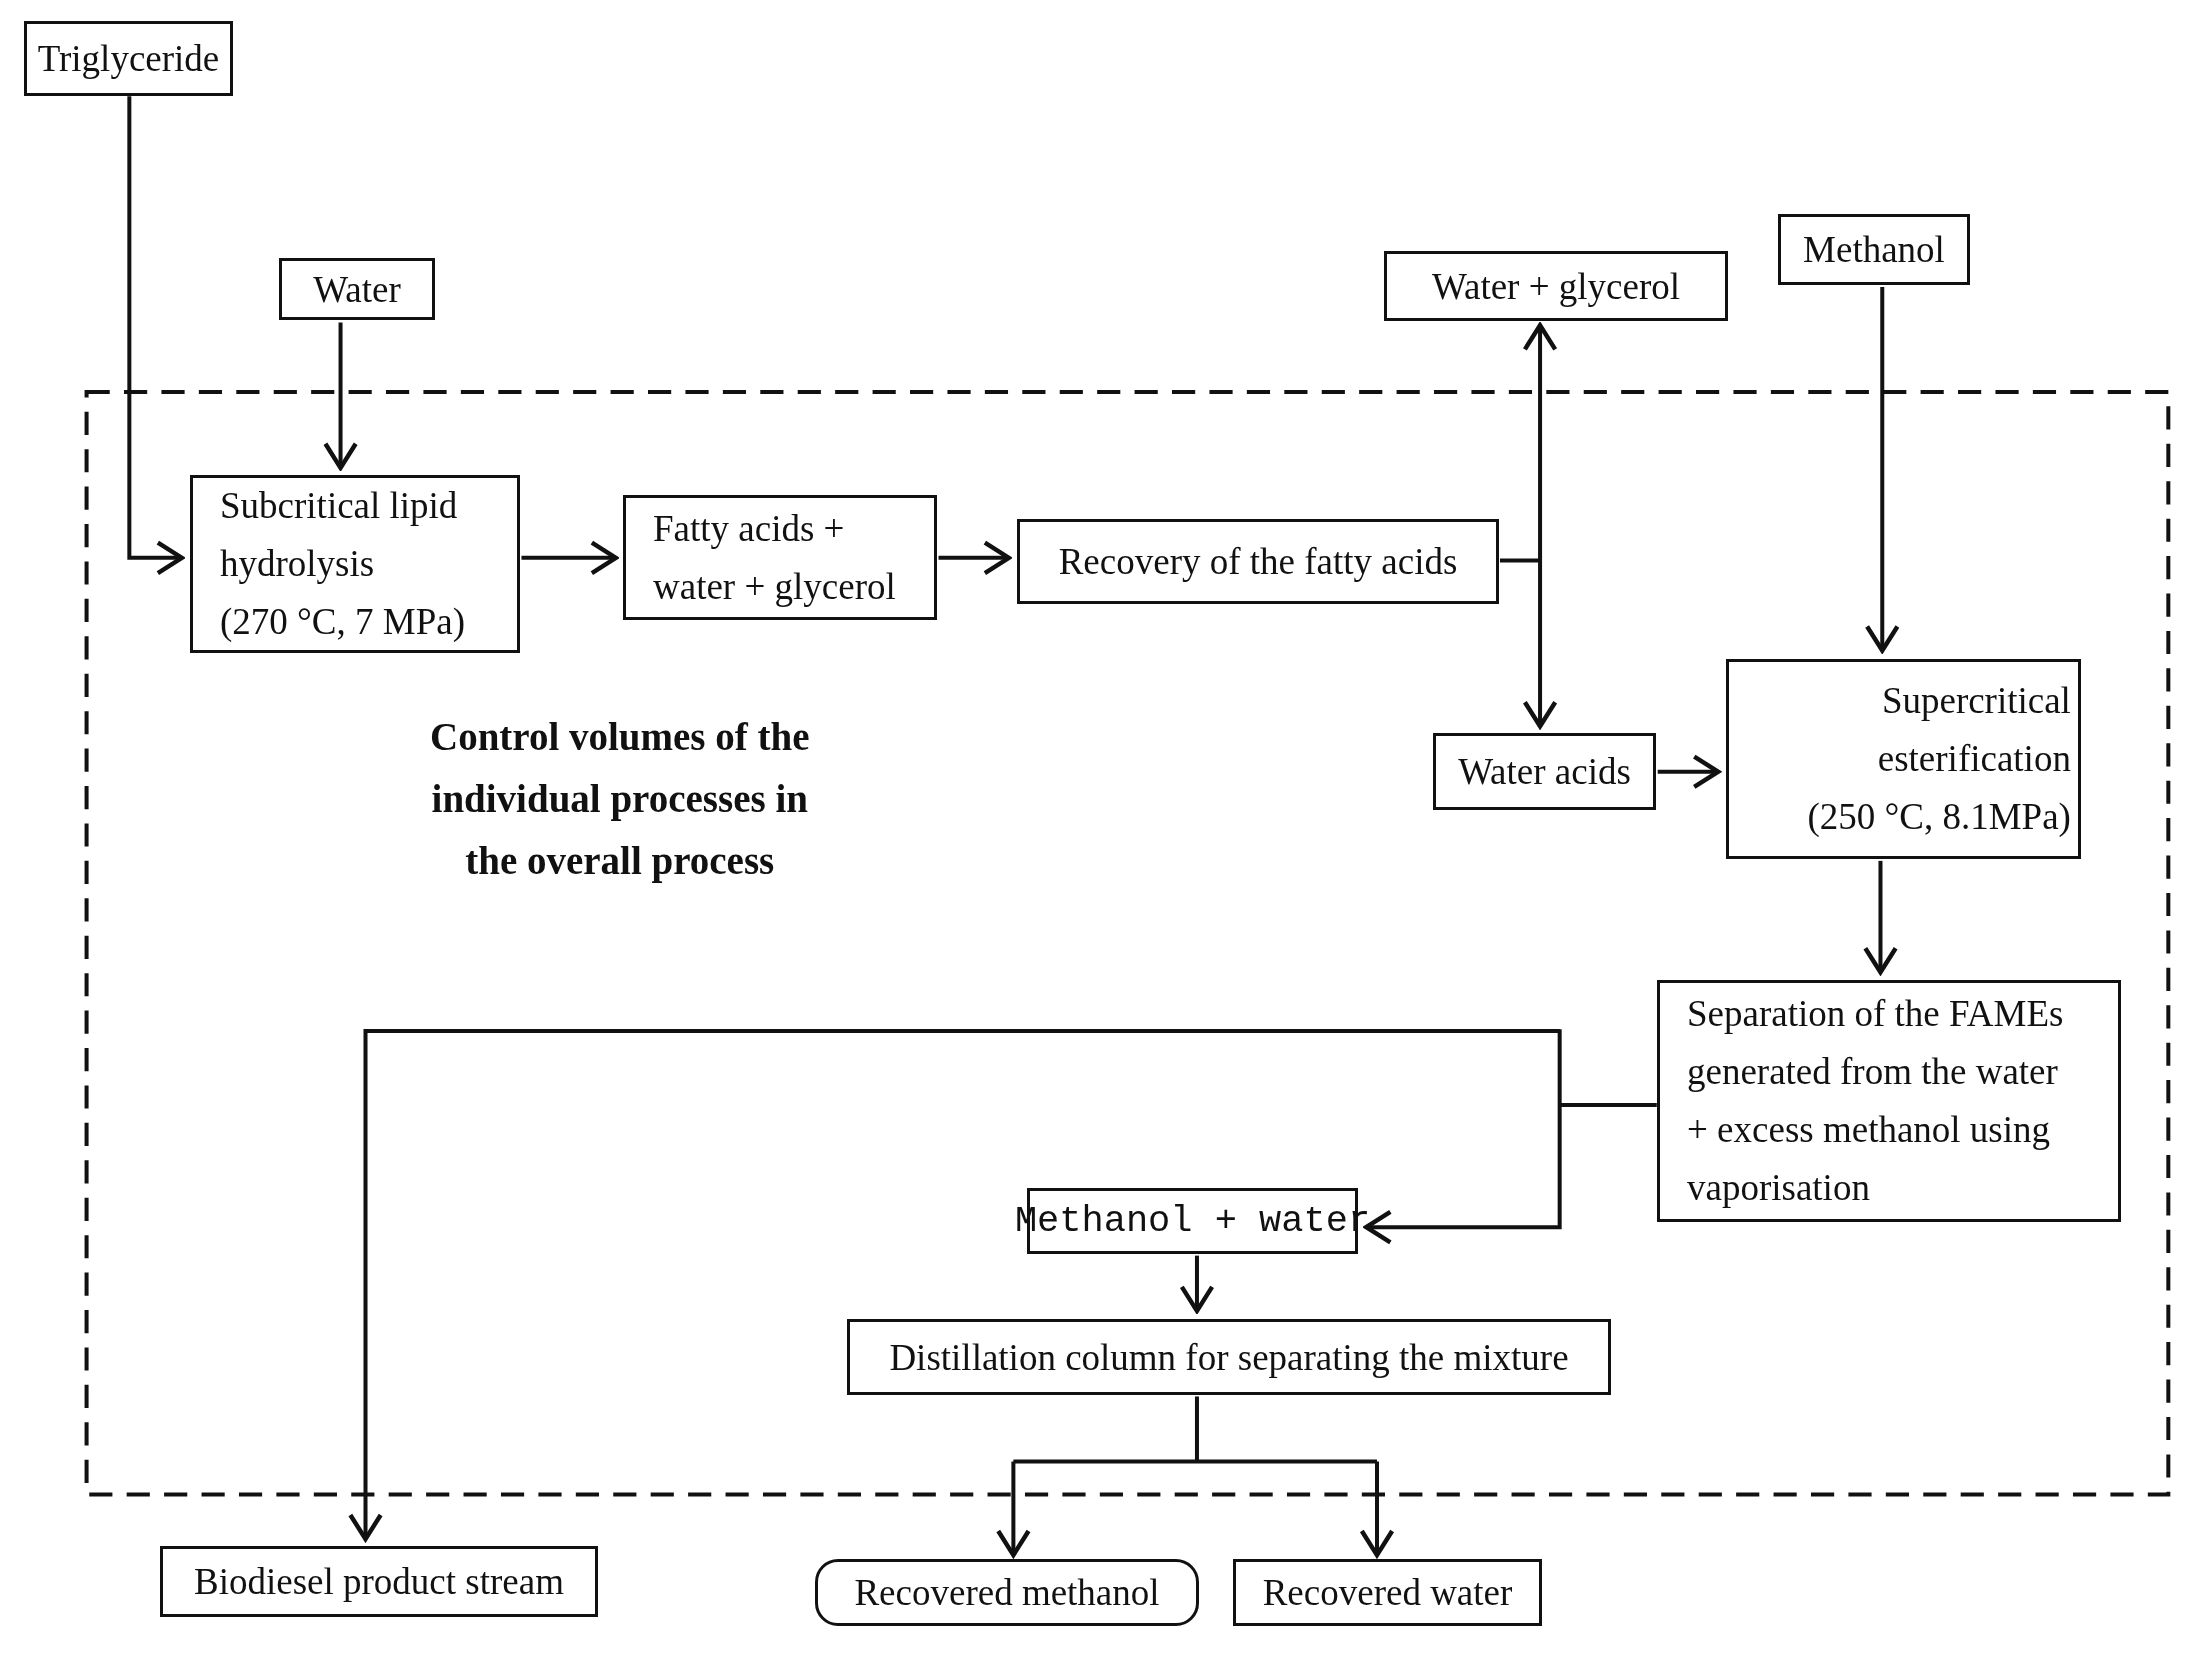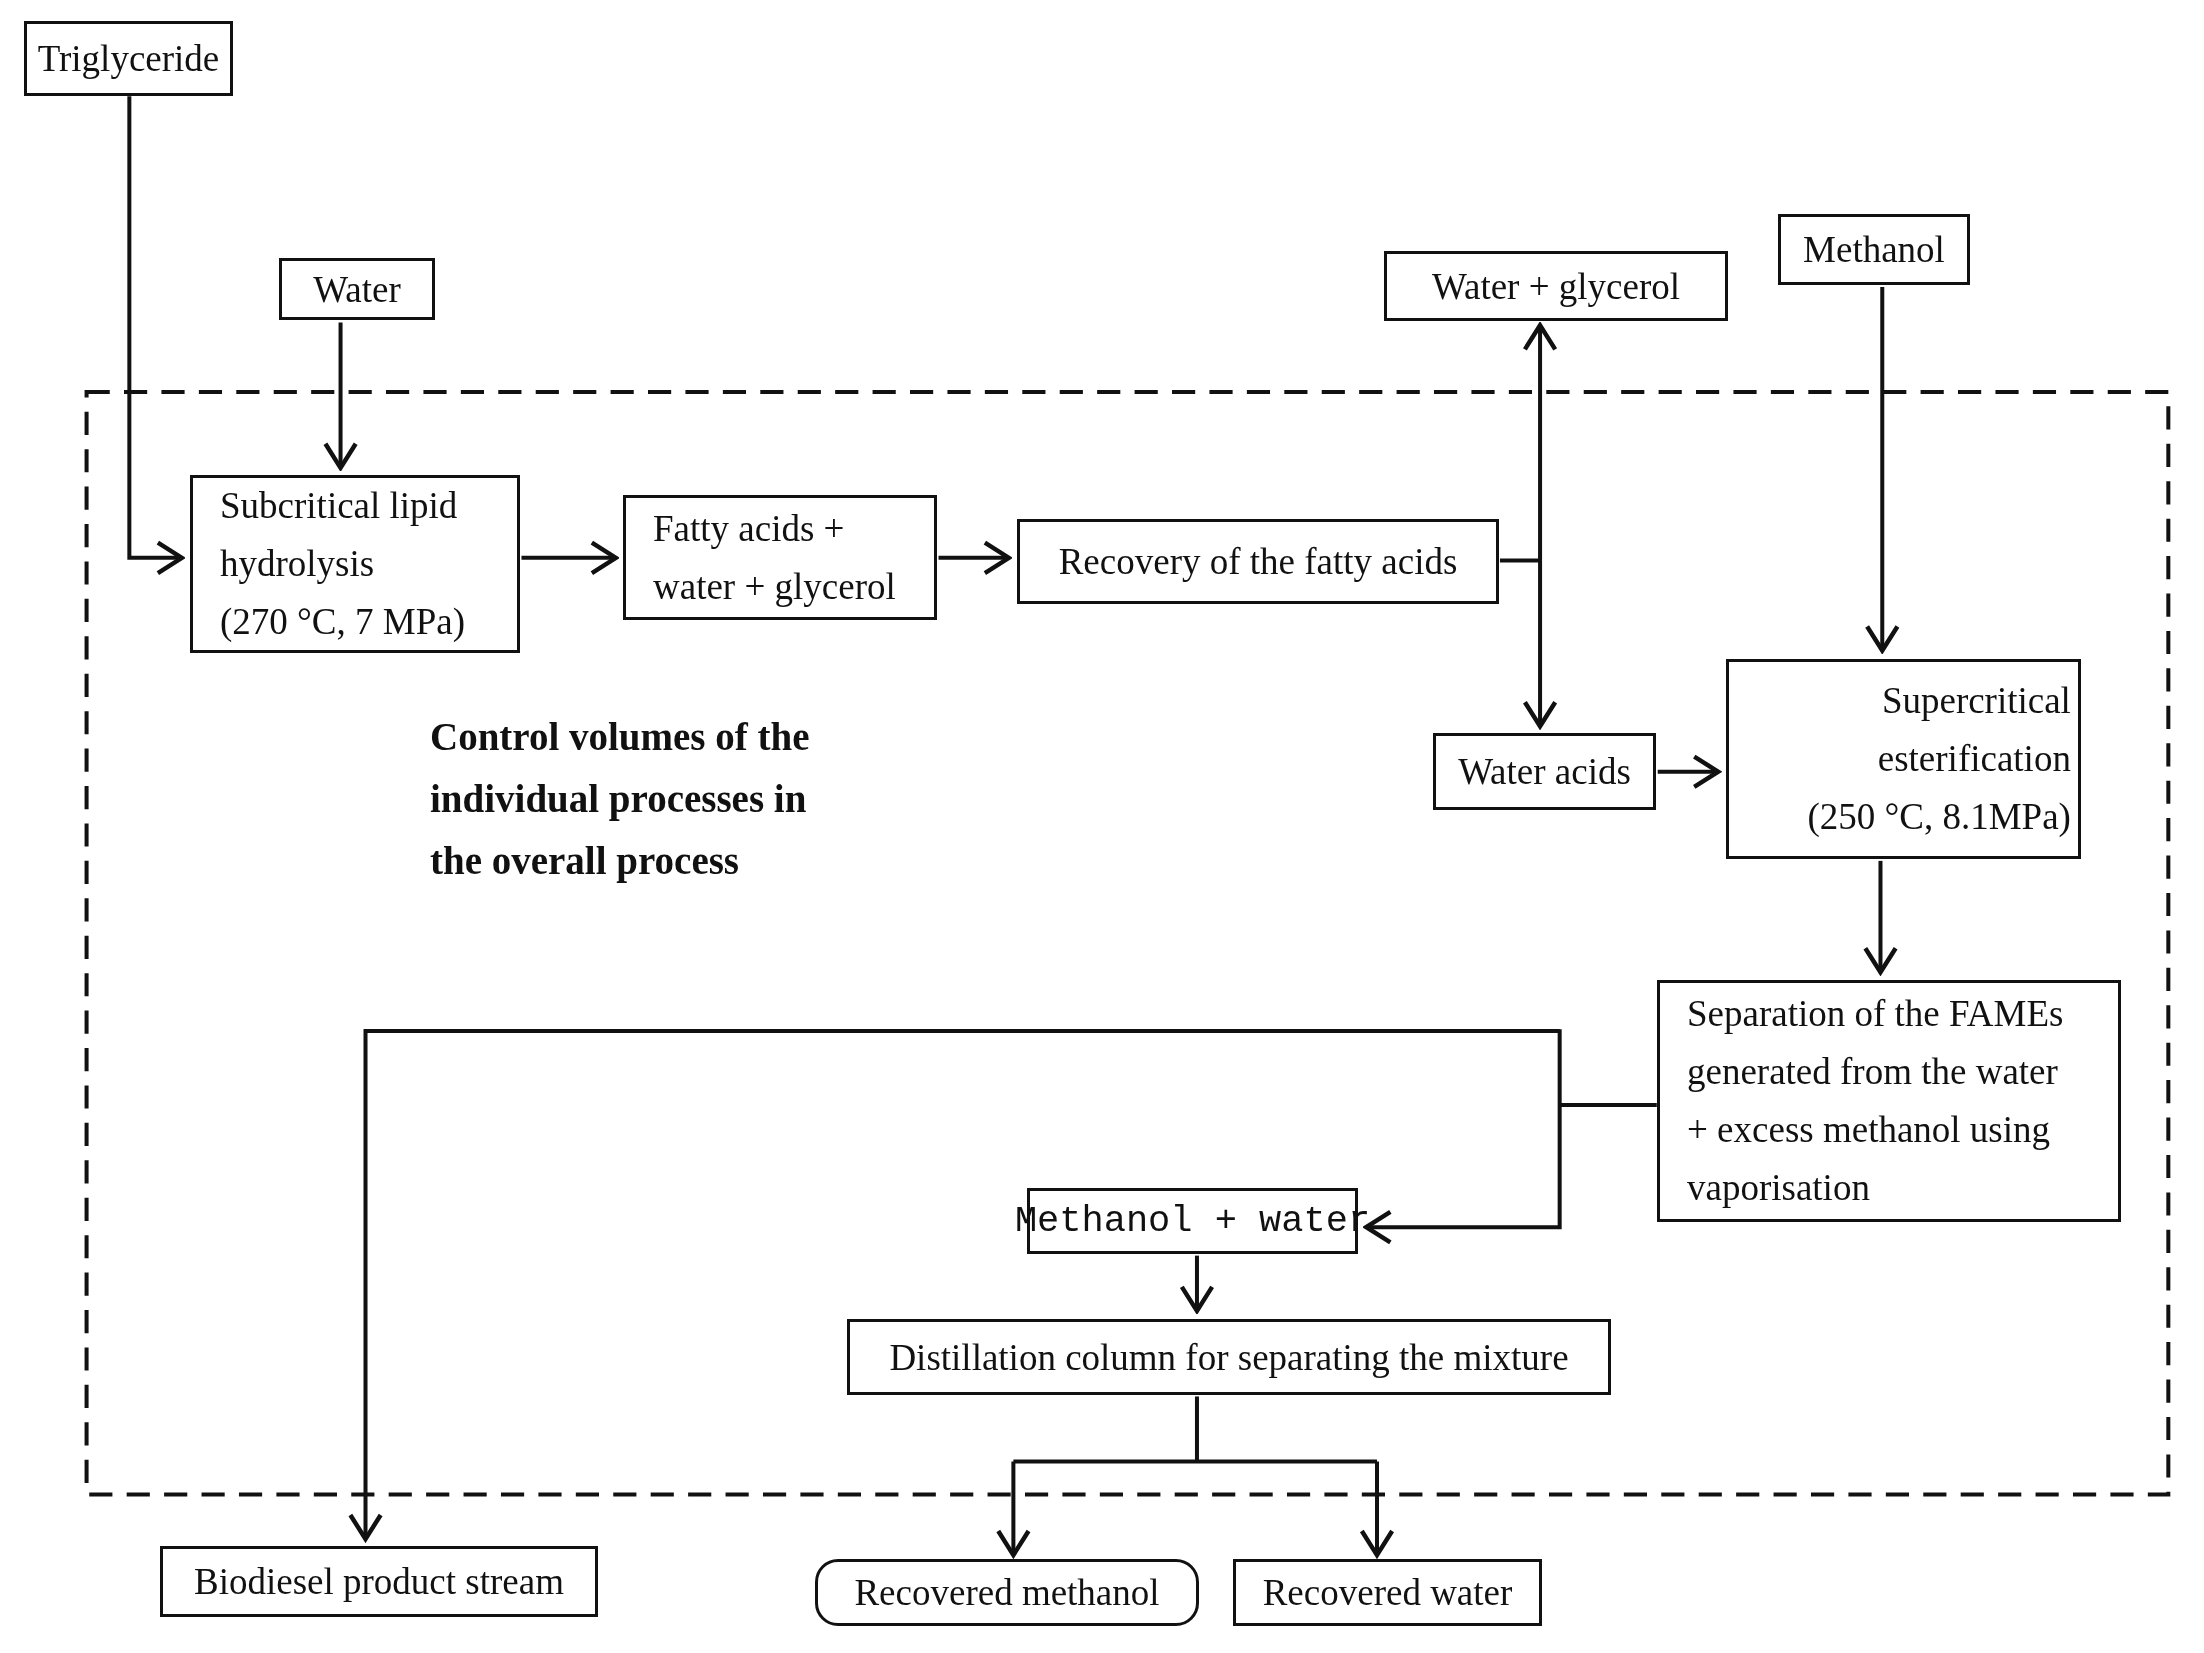--- a/index.html
+++ b/index.html
@@ -50,20 +50,21 @@
   .node .ln {
     line-height: 58px;
     white-space: nowrap;
   }
   .note {
     position: absolute;
     left: 430px;
     top: 706px;
     font-size: 39px;
     font-weight: bold;
+    text-align: center;
   }
   .note .ln {
     line-height: 62px;
     white-space: nowrap;
   }
 </style>
 </head>
 <body>
 
 <div id="canvas">

